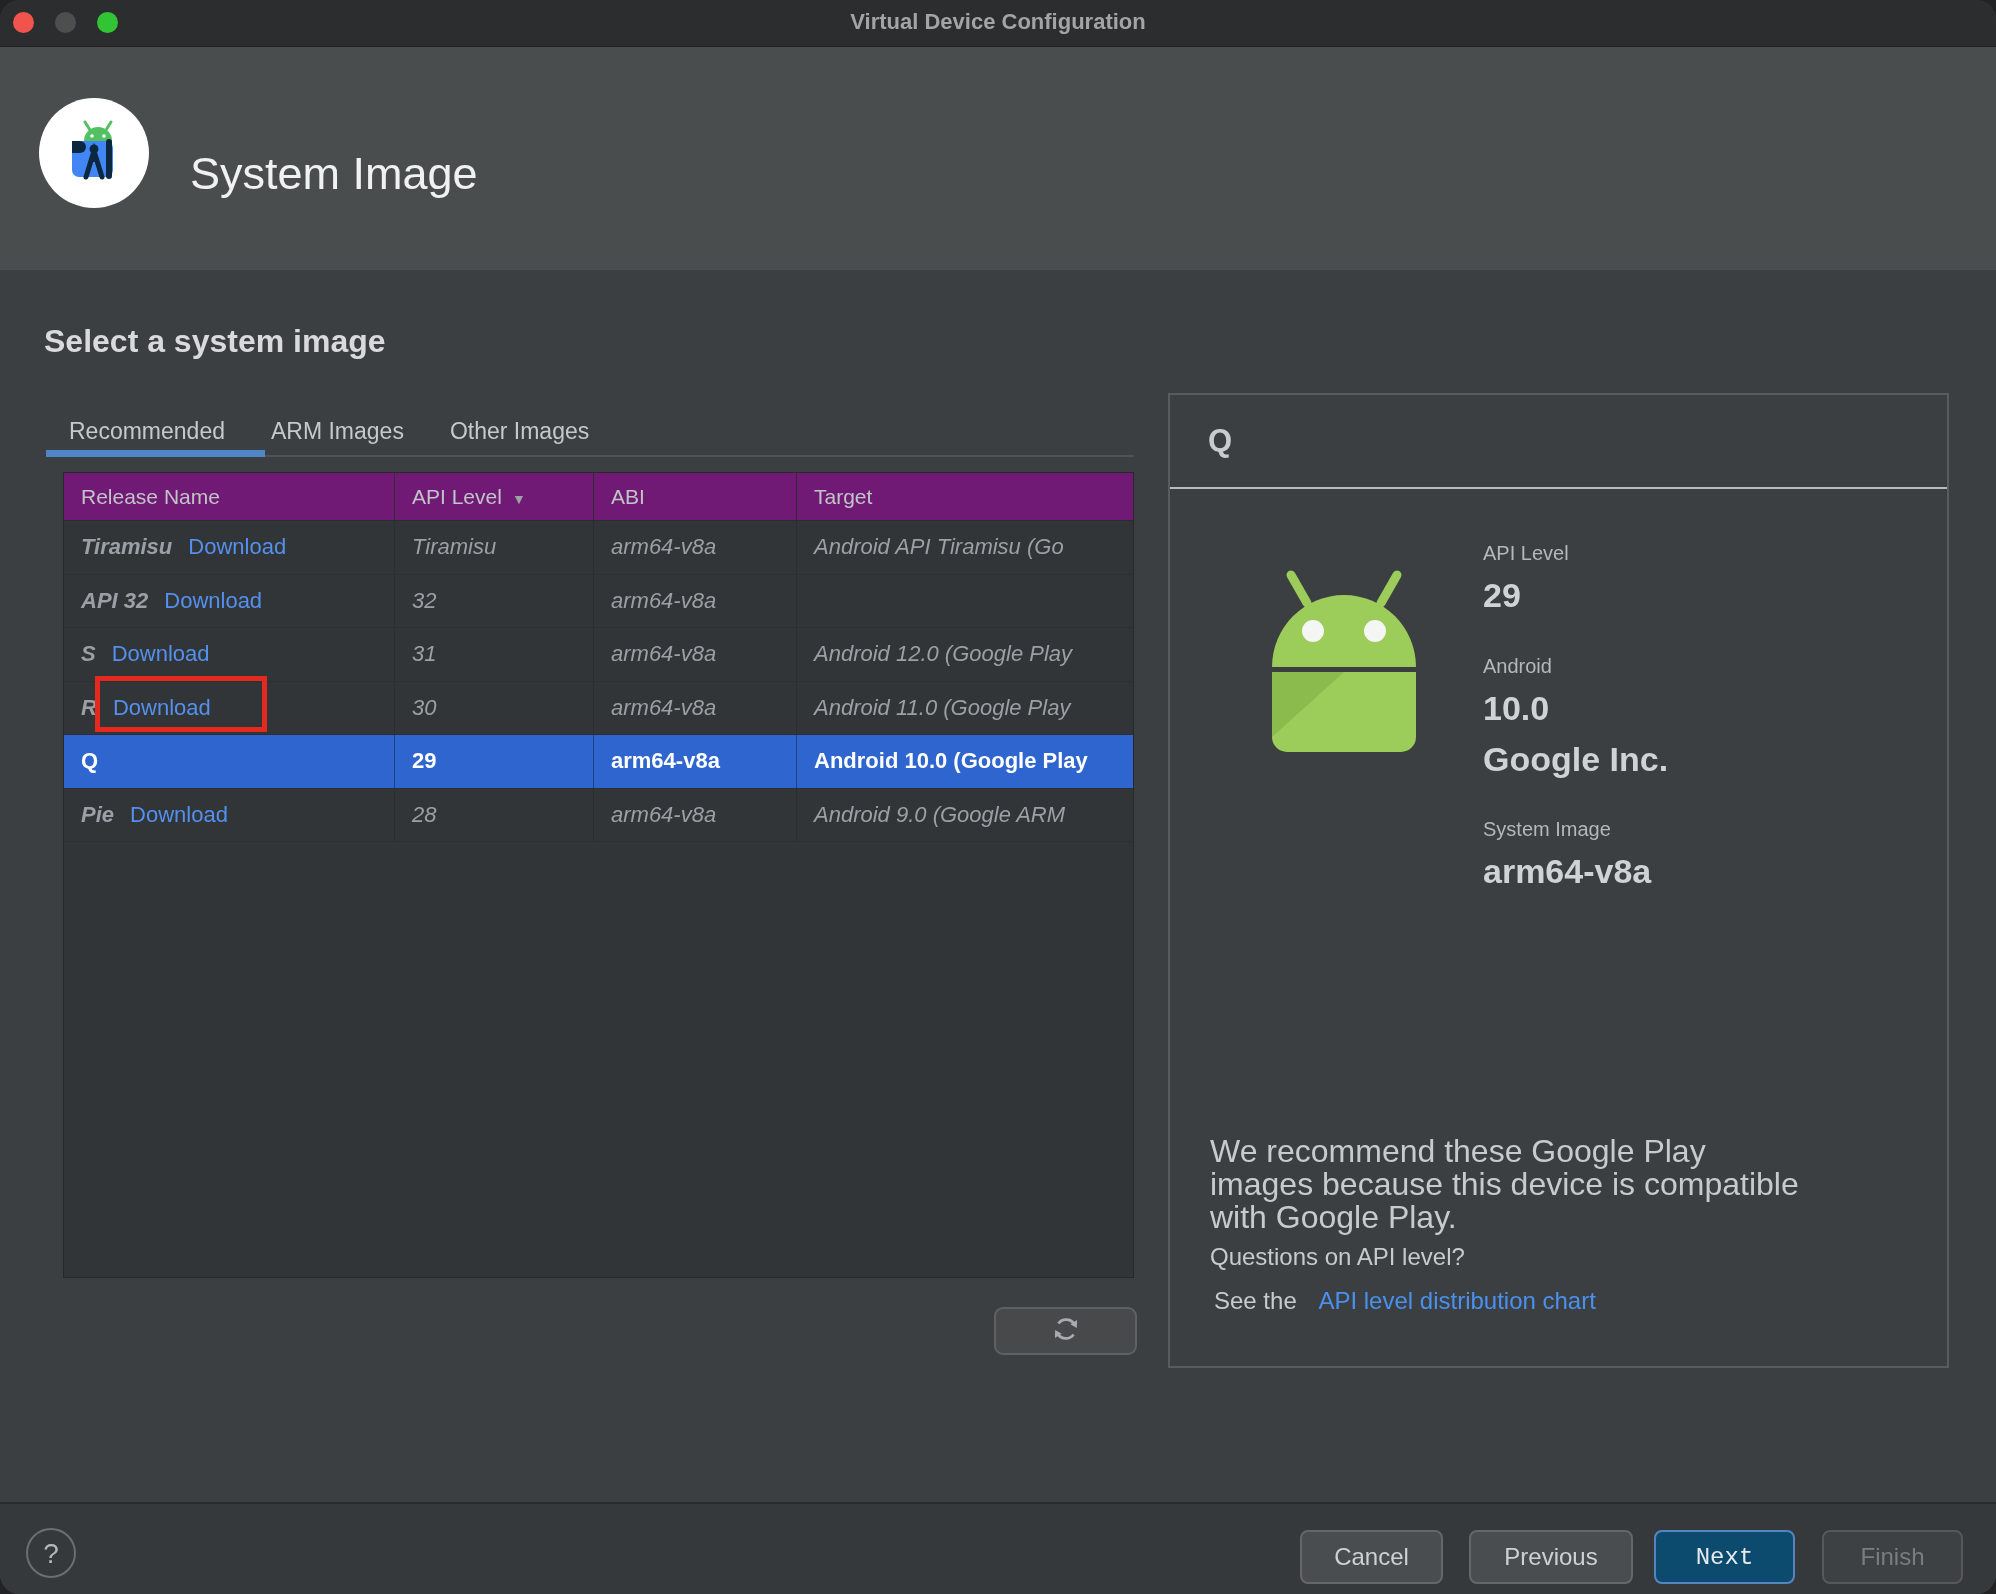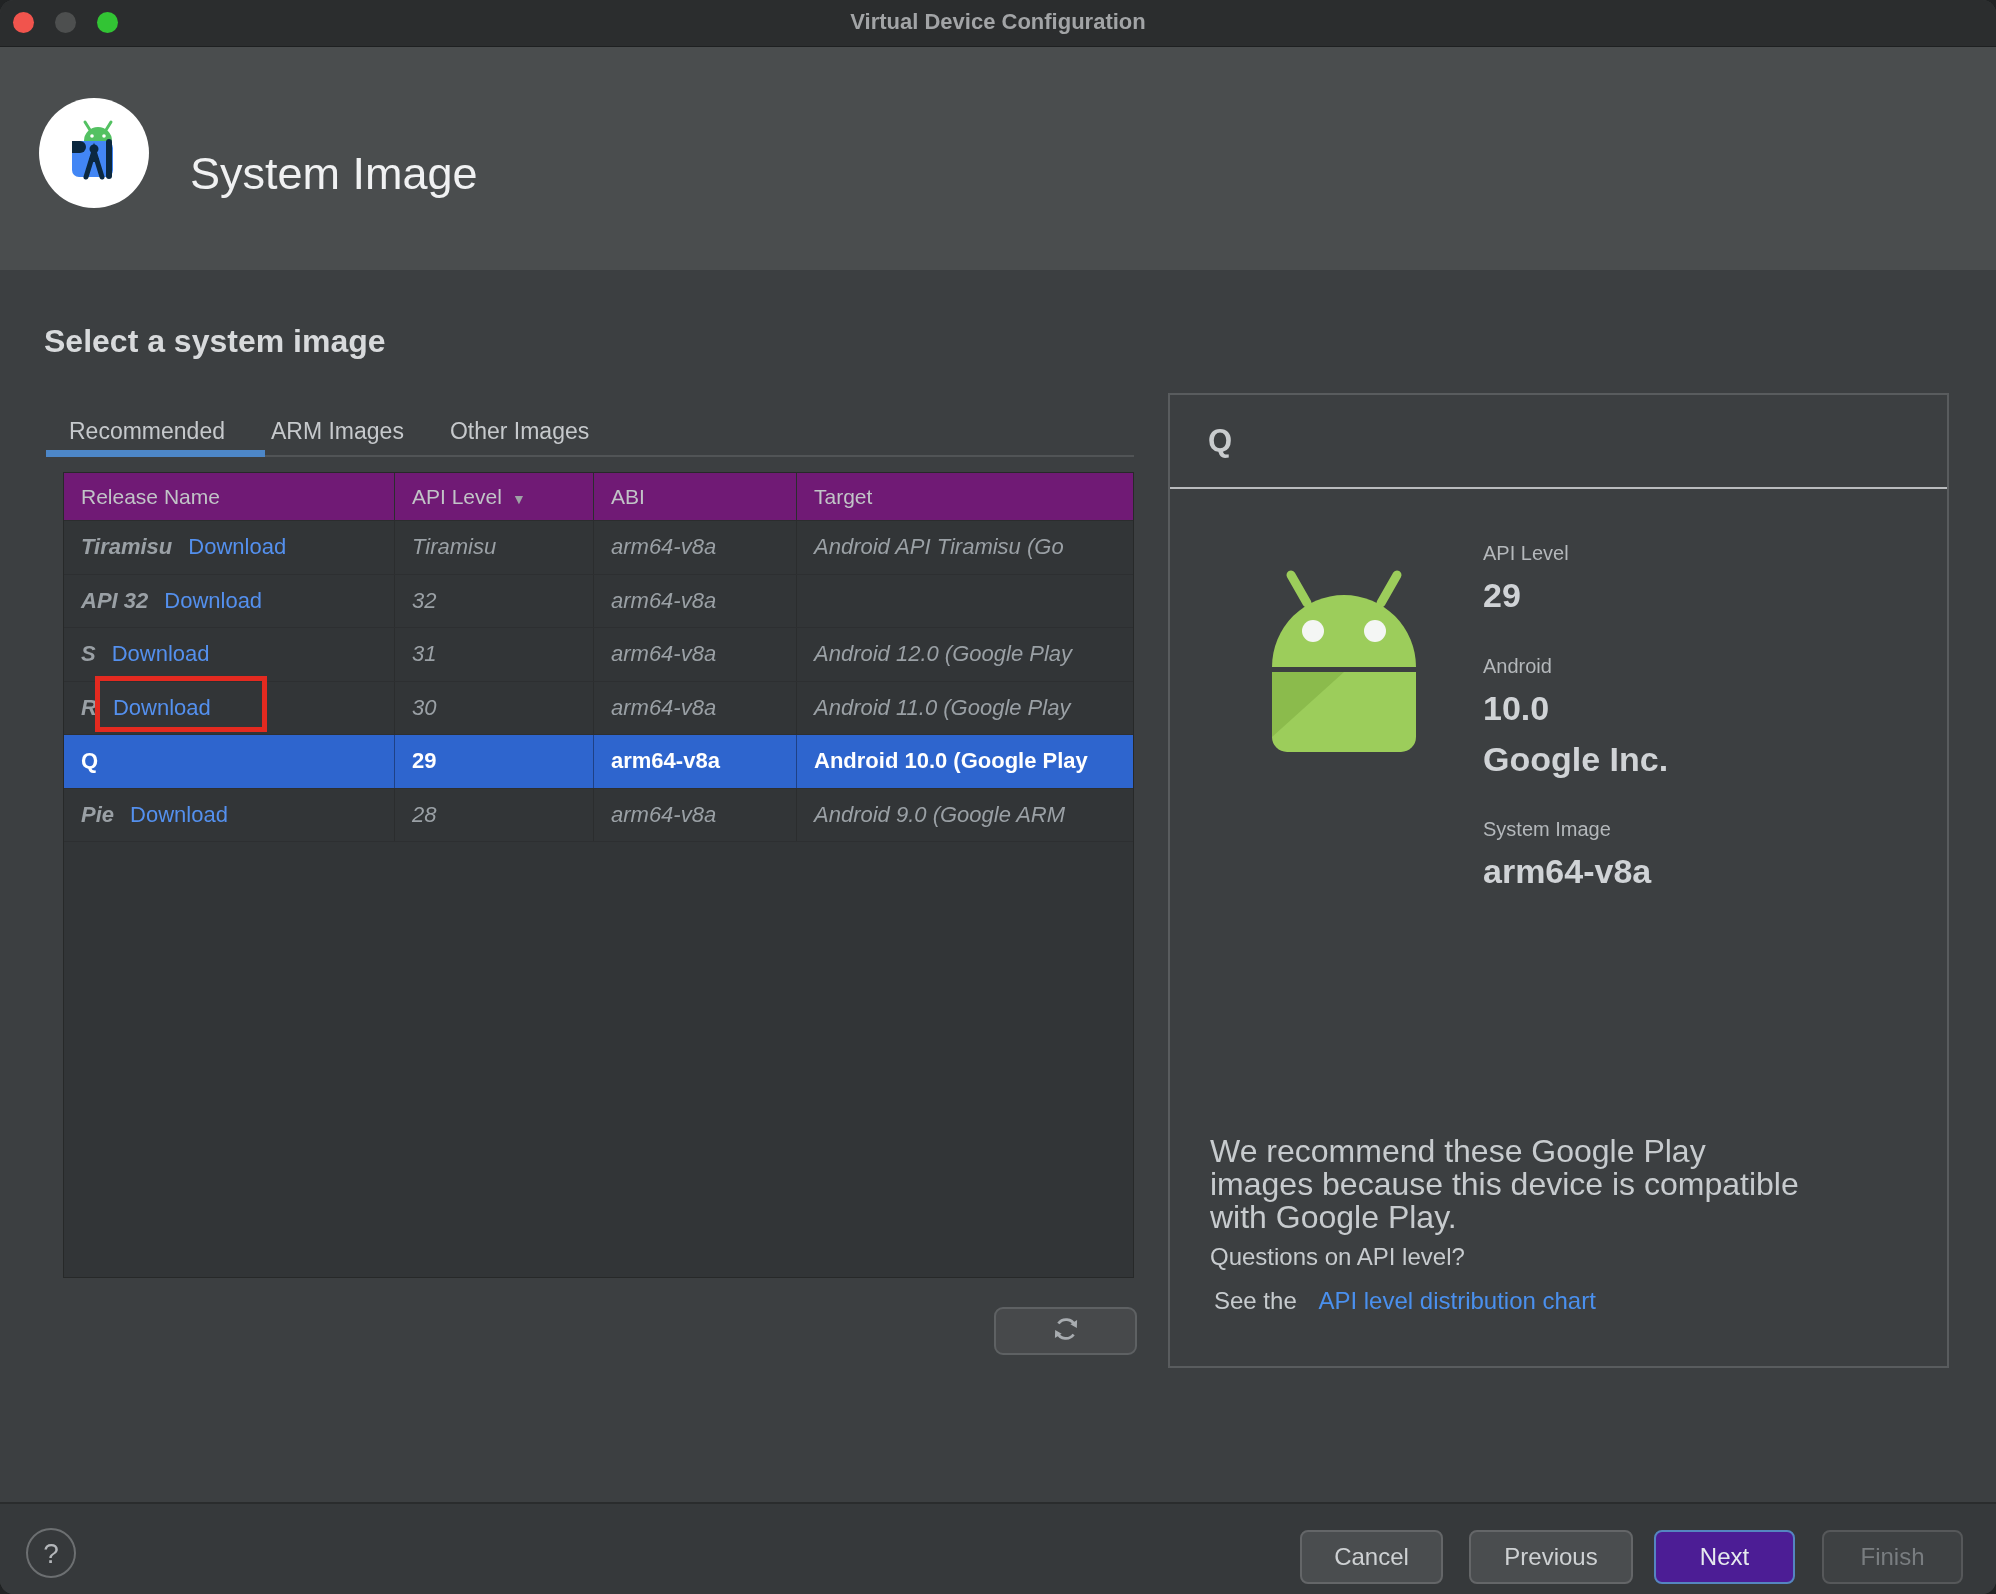--- a/index.html
+++ b/index.html
@@ -1,17 +1,17 @@
 <!DOCTYPE html>
 <html><head>
 <meta charset="utf-8">
 <style>
   html,body{margin:0;padding:0;background:#212324;}
   .window{position:relative;width:1996px;height:1594px;background:#3c3f41;
-    font-family:"Liberation Sans",sans-serif;border-radius:14px;overflow:hidden;
+    font-family:"Liberation Sans",sans-serif;border-radius:20px;overflow:hidden;
     -webkit-font-smoothing:antialiased;}
 
   
   .titlebar{position:absolute;left:0;top:0;width:100%;height:46px;background:#2b2d2e;
     border-bottom:1px solid #1e2021;z-index:20;}
   .light{position:absolute;top:12px;width:21px;height:21px;border-radius:50%;cursor:pointer;}
   .light.close{left:13px;background:#f1544d;}
   .light.min{left:55px;background:#4d4f4f;}
   .light.max{left:97px;background:#32c434;}
   .title-text{position:absolute;left:0;top:9px;width:100%;text-align:center;
@@ -77,21 +77,21 @@
   
   .footer{position:absolute;left:0;top:1502px;width:100%;height:92px;background:#36393b;
     border-top:2px solid #2a2c2d;box-sizing:border-box;}
   .help-btn{position:absolute;left:26px;top:24px;width:50px;height:50px;border:2px solid #6c6f71;
     border-radius:50%;color:#b4b7ba;font-size:28px;text-align:center;line-height:47px;
     box-sizing:border-box;cursor:pointer;}
   .btn{position:absolute;top:26px;height:54px;border-radius:8px;font-size:24px;display:flex;
     align-items:center;justify-content:center;box-sizing:border-box;cursor:pointer;}
   .btn-cancel{left:1300px;width:143px;background:#4a4d4f;border:2px solid #646668;color:#ced1d3;}
   .btn-previous{left:1469px;width:164px;background:#4a4d4f;border:2px solid #646668;color:#ced1d3;}
-  .btn-next{left:1654px;width:141px;background:#4c1d95;border:2px solid #5585c0;color:#e6eaee;}
+  .btn-next{left:1654px;width:141px;background:#0c4a6e;border:2px solid #5585c0;color:#e6eaee;font-family:Liberation Mono, monospace;}
   .btn-finish{left:1822px;width:141px;background:#3e4143;border:2px solid #56585a;color:#797d80;cursor:default;}
 </style>
 </head>
 <body>
 
 <div class="window">
 
   <div class="titlebar">
     <div class="light close"></div>
     <div class="light min"></div>

